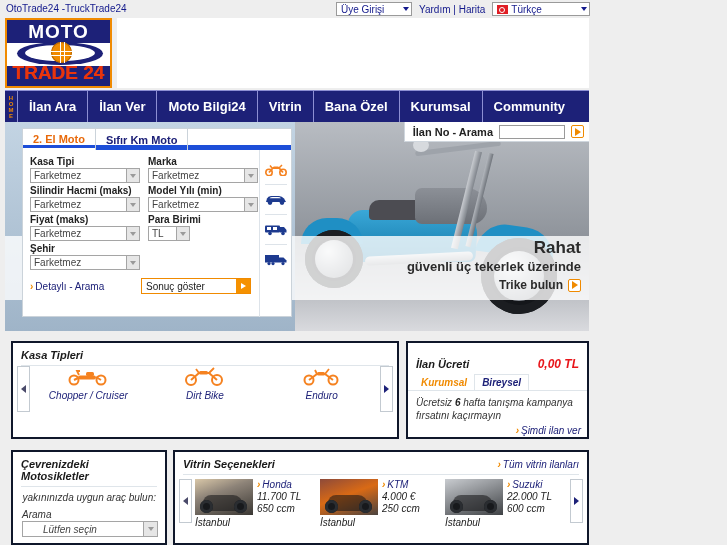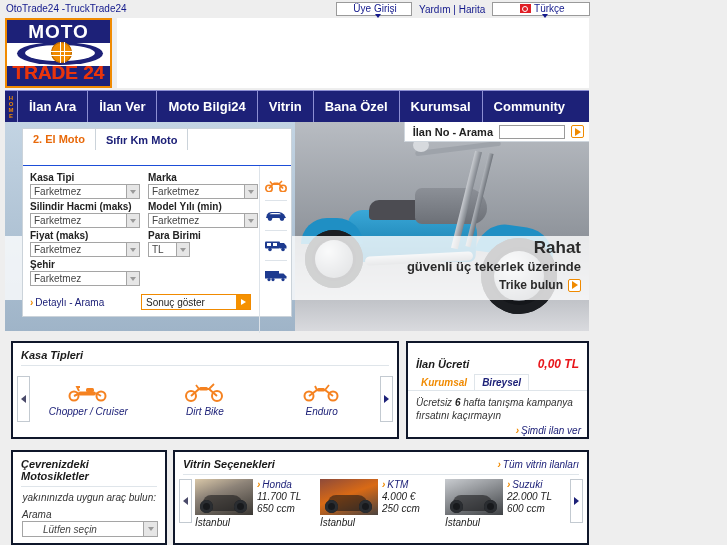--- a/index.html
+++ b/index.html
@@ -34,21 +34,20 @@
     display: flex; align-items: center; gap: 7px;
     font-size: 10px;
   }
   .mini-select {
     display: inline-flex; align-items: center; justify-content: space-between;
     height: 14px; padding: 0 2px 0 4px;
     border: 1px solid #9a9a9a;
     background: #ffffff;
     color: #13198c; font-size: 10px;
     min-width: 76px;
-    flex-direction: column;
   }
   .mini-select .cap { display:inline-block; }
   .mini-select .arr {
     display: inline-block; width: 0; height: 0;
     border-left: 3px solid transparent;
     border-right: 3px solid transparent;
     border-top: 4px solid #13198c;
     margin-left: 6px;
   }
   .topbar-links { color:#13198c; font-size: 10px; white-space: nowrap;}
@@ -270,21 +269,21 @@
     font-family:"Liberation Sans", sans-serif;
   }
 
   
   .searchbox {
     position:absolute; left: 22px; top: 128px;
     width: 270px; height: 189px;
     background: #ffffff;
     border: 1px solid #cbd3da;
   }
-  .tabs { display:flex; height: 37px; border-bottom:1px solid #1d4ed8; background:#fff;}
+  .tabs { display:flex; height: 21px; border-bottom:5px solid #1d4ed8; background:#fff;}
   .tab {
     padding: 0 10px; height: 21px; display:flex; align-items:center;
     font-size: 11px; font-weight:bold; cursor:pointer;
   }
   .tab.active { color:#e8690a; border-bottom: 2px solid #ffffff; }
   .tab.inactive { color:#1d2178; border-left:1px solid #cbd3da; border-right:1px solid #cbd3da;}
   .sb-body { display:flex; height: 167px; }
   .sb-fields { width: 236px; padding: 4px 6px 0 7px; }
   .sb-icons {
     width: 33px; border-left:1px solid #dde3e9;
@@ -335,21 +334,21 @@
     position:absolute;
     background:#ffffff; border:2px solid #0f172a;font-style:italic;
   }
   .panel-title {
     font-size: 11px; font-weight: bold; color:#1a1a1a;
     padding: 6px 8px 4px 8px;
   }
   .panel-rule { height:1px; background:#dfe5ea; margin: 0 8px; }
 
   #panel-kasa { left: 11px; top: 341px; width: 388px; height: 98px; }
-  .carousel { display:flex; align-items:center; height: 66px; padding: 0 4px; }
+  .carousel { display:flex; align-items:flex-start; height: 66px; padding: 0 4px; }
   .cbtn {
     width: 13px; height: 46px; border:1px solid #c3cad1; background:#fff;
     display:flex; align-items:center; justify-content:center; cursor:pointer;
     flex:0 0 auto;
   }
   .cbtn i.l { width:0;height:0;border-top:4px solid transparent;border-bottom:4px solid transparent;border-right:5px solid #4a4a6a; }
   .cbtn i.r { width:0;height:0;border-top:4px solid transparent;border-bottom:4px solid transparent;border-left:5px solid #1d2178; }
   .ctrack { flex:1; display:flex; justify-content:space-around; align-items:center; }
   .citem { text-align:center; width: 110px; cursor:pointer; }
   .citem .lbl { font-size: 10px; color:#1d2178; margin-top:2px; }

